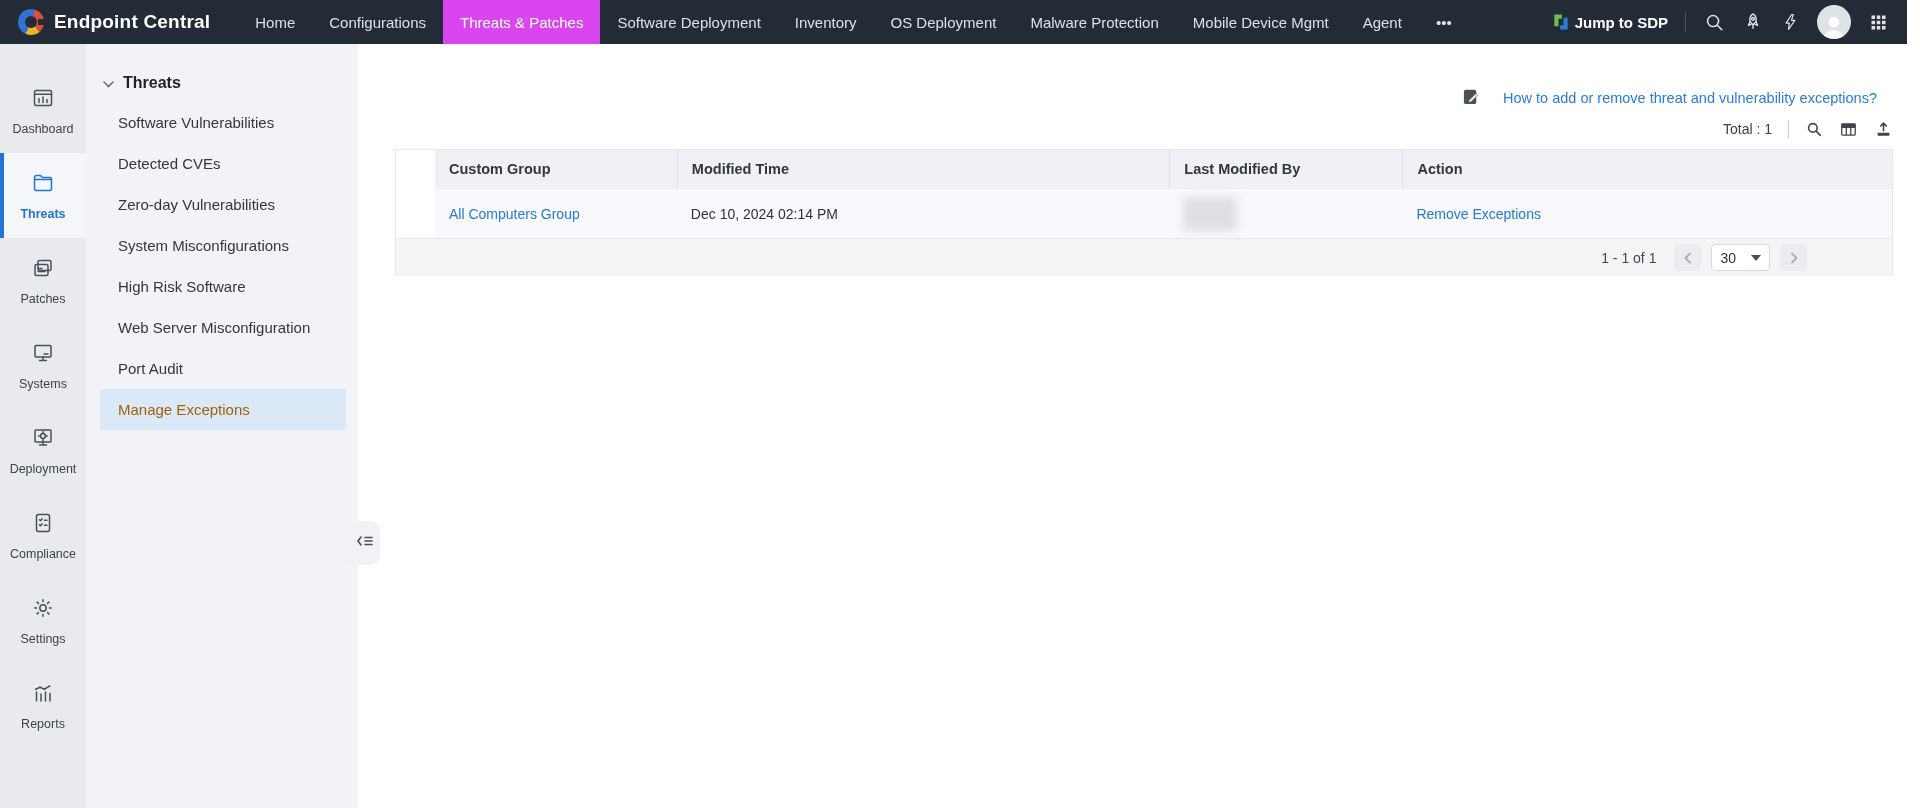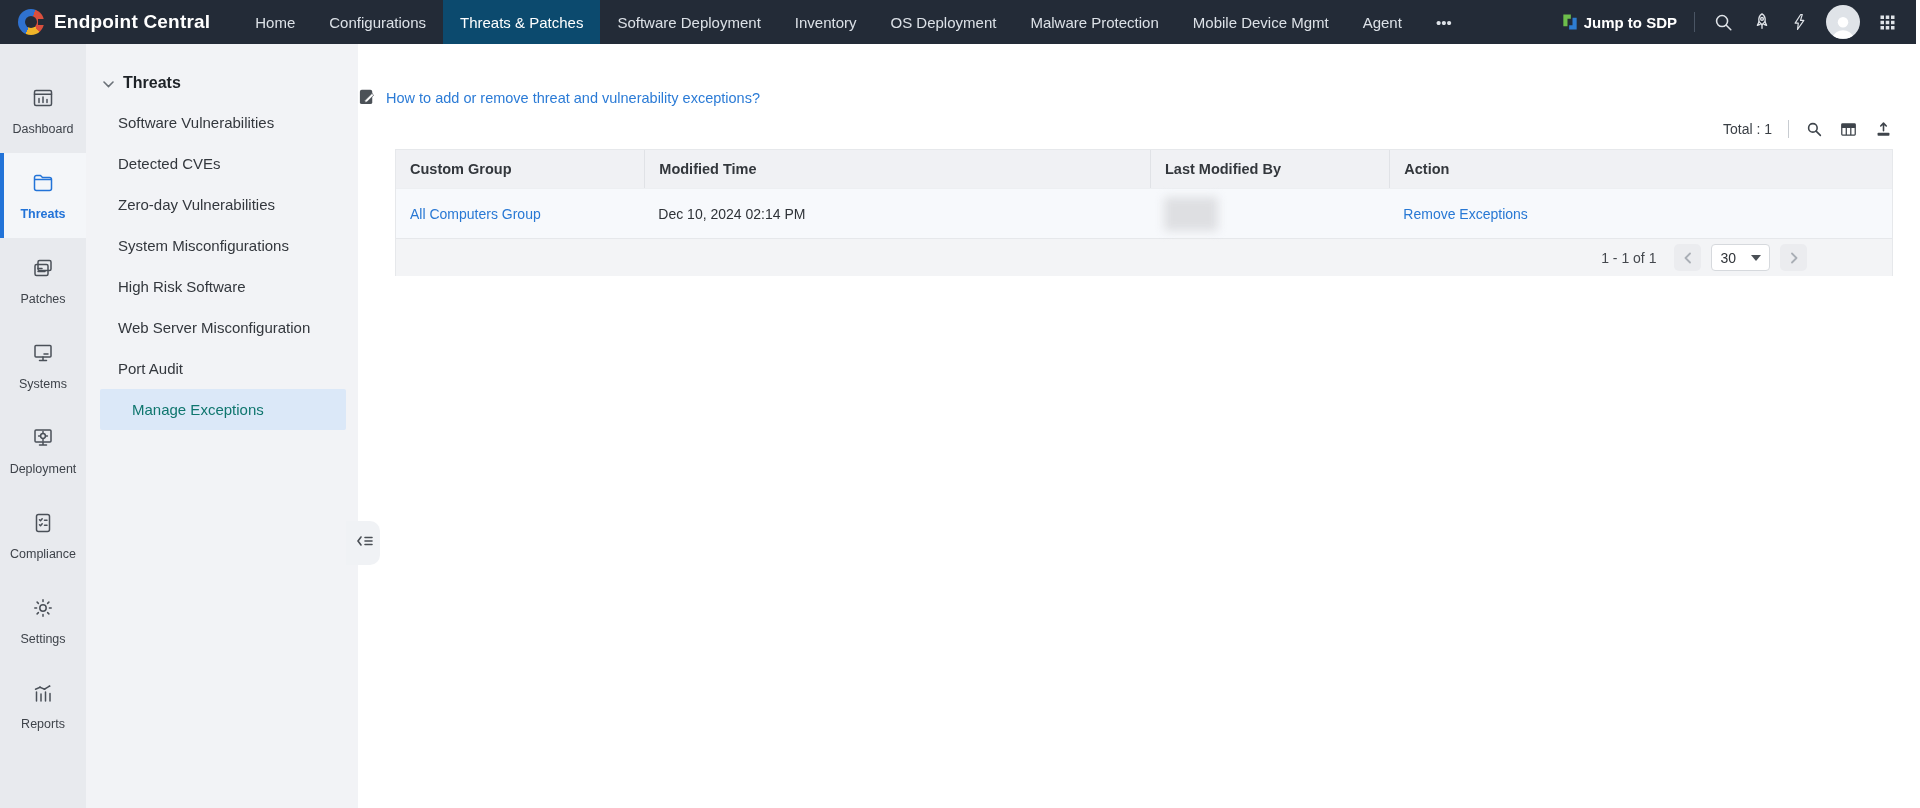--- a/index.html
+++ b/index.html
@@ -1,31 +1,31 @@
 <!DOCTYPE html>
 <html><head>
 <meta charset="utf-8">
 <style>
   * { margin:0; padding:0; box-sizing:border-box; }
   html,body { width:1920px; height:808px; overflow:hidden; background:#fff;
               font-family:"Liberation Sans", sans-serif; }
 
   
-  .topnav { position:absolute; top:0; left:0; right:4px; height:44px; background:#232B37;
+  .topnav { position:absolute; top:0; left:0; right:13px; height:44px; background:#232B37;
             display:flex; align-items:center; z-index:20; }
   .brand { display:flex; align-items:center; gap:10px; padding:0 28px 0 18px; }
   .logo { width:26px; height:26px; border-radius:50%;
           background:conic-gradient(from 20deg,#D94F3D 0 120deg,#F0B429 120deg 185deg,#2F72D0 185deg 360deg);
           position:relative; }
   .logo::after { content:''; position:absolute; inset:7px; border-radius:50%; background:#232B37; }
   .logo::before { content:''; position:absolute; right:-2px; top:10px; width:8px; height:6px; background:#232B37; z-index:2;}
   .brand-name { color:#fff; font-size:19px; font-weight:bold; letter-spacing:.2px; }
   .nav-items { display:flex; height:100%; }
   .nav-item { display:flex; align-items:center; padding:0 17px; font-size:15px; color:#DCE1E7; cursor:pointer; white-space:nowrap; }
-  .nav-item.active { background:#0c4a6e; color:#fff; }
+  .nav-item.active { background:#d946ef; color:#fff; }
   .nav-right { margin-left:auto; display:flex; align-items:center; gap:17px; padding-right:18px; color:#DFE3E8; }
   .sdp-wrap { display:flex; align-items:center; gap:4px; cursor:pointer; }
   .sdp-label { color:#fff; font-size:15px; font-weight:bold; white-space:nowrap; }
   .nav-sep { width:1px; height:20px; background:#4A5564; }
   .nav-icon { display:flex; align-items:center; justify-content:center; cursor:pointer; color:#DFE3E8; }
   .avatar { width:34px; height:34px; border-radius:50%; background:#DFE3E8; overflow:hidden;
             display:flex; align-items:flex-end; justify-content:center; cursor:pointer; }
 
   
   .rail { position:absolute; top:44px; left:0; width:86px; bottom:0; background:#E8EAEE; padding-top:24px; }
@@ -35,37 +35,37 @@
   .rail-item.active { background:#F4F6F9; color:#2273D8; font-weight:bold; }
   .rail-item.active svg { color:#2273D8; }
   .rail-item.active::before { content:''; position:absolute; left:0; top:0; bottom:0; width:4px; background:#2273D8; }
 
   
   .subnav { position:absolute; top:44px; left:86px; width:272px; bottom:0; background:#F2F3F6; }
   .subnav-header { display:flex; align-items:center; gap:9px; padding:30px 0 10px 17px;
                    font-size:16px; font-weight:bold; color:#1E2227; cursor:pointer; }
   .subnav-item { height:41px; line-height:41px; padding-left:32px; font-size:15px; color:#33373D;
                  cursor:pointer; white-space:nowrap; overflow:hidden; }
-  .subnav-item.active { background:#DBE8F8; color:#0f766e; margin:0 12px 0 14px; padding-left:32px; border-radius:2px; }
+  .subnav-item.active { background:#DBE8F8; color:#a16207; margin:0 12px 0 14px; padding-left:18px; border-radius:2px; }
   .collapse-tab { position:absolute; top:521px; left:346px; width:34px; height:44px; background:#F0F2F5;
                   border-radius:0 10px 10px 0; display:flex; align-items:center; justify-content:flex-end;
                   padding-right:6px; cursor:pointer; z-index:5; }
 
   
   .main { position:absolute; top:44px; left:358px; right:0; bottom:0; background:#fff; }
-  .help-row { display:flex; justify-content:flex-start; align-items:center; gap:9px;
-              margin-top:44px; padding-right:27px; height:20px; }
+  .help-row { display:flex; justify-content:flex-end; align-items:center; gap:22px;
+              margin-top:44px; padding-right:43px; height:20px; }
   .help-link { color:#2B7BD6; font-size:14.5px; cursor:pointer; }
   .toolbar-row { display:flex; justify-content:flex-end; align-items:center; gap:16px;
                  margin-top:10px; padding-right:27px; height:22px; font-size:14px; color:#3A3F45; }
   .toolbar-sep { width:1px; height:18px; background:#C8CCD1; }
   .tool-icon { display:flex; align-items:center; cursor:pointer; color:#3E444B; }
 
   .table-wrap { margin:9px 27px 0 37px; border:1px solid #E6E8EB; border-bottom:none; }
-  .tgrid { display:grid; grid-template-columns:16.6% 33.8% 16% 33.6%; }
+  .tgrid { display:grid; grid-template-columns:16.6% 33.8% 16% 33.6%;margin-left:39px; }
   .th { background:#F0F1F4; height:38px; display:flex; align-items:center; padding-left:14px;
         font-size:14.5px; font-weight:bold; color:#33373C; }
   .th + .th { border-left:1px solid #E0E2E6; }
   .td { background:#F7F9FC; height:50px; display:flex; align-items:center; padding-left:14px;
         font-size:14px; color:#2F3338; border-top:1px solid #EDEFF2; }
   .cell-link { color:#2878D4; cursor:pointer; }
   .redacted { width:54px; height:34px; background:#DEDFE2; border-radius:3px; filter:blur(5px); }
   .tfoot { background:#F3F4F6; height:38px; border-top:1px solid #E6E8EB; display:flex;
            align-items:center; justify-content:flex-end; gap:10px; padding-right:85px; }
   .pg-range { font-size:14px; color:#44484E; margin-right:8px; }

